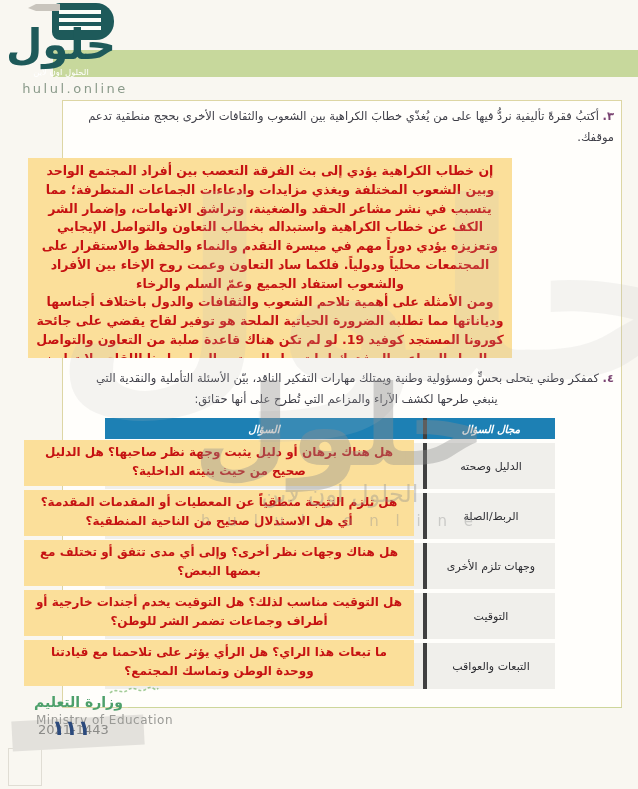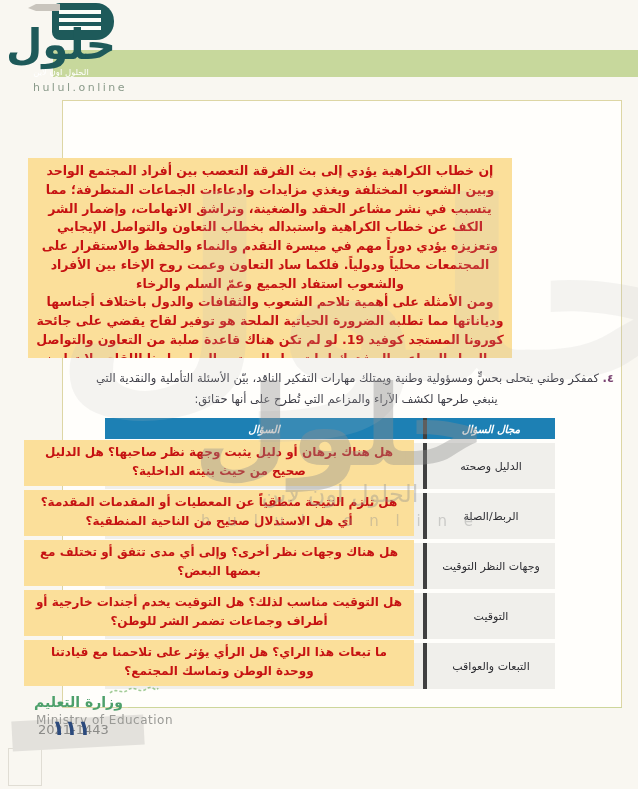--- a/index.html
+++ b/index.html
@@ -9,21 +9,21 @@
   
   .band{position:absolute;left:53px;right:0;top:50px;height:27px;background:#c7d89c;}
   .logo{position:absolute;left:0;top:0;width:130px;height:100px;}
   .book{position:absolute;left:52px;top:3px;width:62px;height:37px;background:#1e5a5a;border-radius:8px 18px 18px 8px;}
   .book i{display:block;position:absolute;left:7px;height:4px;background:#fdfdf8;}
   .book i.l1{top:7px;width:42px;}.book i.l2{top:15px;width:42px;}.book i.l3{top:23px;width:42px;}
   .pencil{position:absolute;left:-16px;top:1px;width:24px;height:7px;background:#c9c5bd;}
   .pencil:after{content:"";position:absolute;left:-8px;top:0;border-right:8px solid #c9c5bd;border-top:4px solid transparent;border-bottom:3px solid transparent;}
   .logo-word{position:absolute;left:4px;top:22px;width:114px;text-align:center;font-size:42px;font-weight:bold;color:#1e5a5a;line-height:1.1;}
   .logo-tag{position:absolute;left:4px;top:67px;width:114px;text-align:center;font-size:8.5px;color:#ffffff;}
-  .logo-domain{position:absolute;left:1px;top:81px;width:126px;text-align:right;font-size:11px;letter-spacing:2.5px;color:#8a9a8a;}
+  .logo-domain{position:absolute;left:12px;top:81px;width:126px;text-align:center;font-size:13px;letter-spacing:2.5px;color:#8a9a8a;}
 
   
   .content-box{position:absolute;left:62px;top:100px;width:560px;height:608px;border:1px solid #ddd6a4;background:#fffefb;}
 
   .q{position:absolute;left:78px;width:536px;direction:rtl;text-align:right;font-size:11.5px;line-height:1.8;color:#3e3e47;}
   .q .qnum{color:#7a4472;font-weight:bold;}
   .q3{top:106px;}
   .q4{top:368px;}
   .q4 .line2{text-align:center;}
 
@@ -74,20 +74,24 @@
         <i class="l2"></i>
         <i class="l3"></i>
     </div>
     <div class="logo-word">حلول</div>
     <div class="logo-tag">الحلول اون لاين</div>
     <div class="logo-domain">hulul.online</div>
   </div>
 
   <div class="content-box"></div>
 
+  <div class="q q3" dir="rtl">
+    <span class="qnum">٣.</span>
+    <span>أكتبُ فقرةً تأليفية نردُّ فيها على من يُغذّي خطابَ الكراهية بين الشعوب والثقافات الأخرى بحجج منطقية تدعم موقفك.</span>
+  </div>
 
   <div class="answer-block" dir="rtl">
     <p>إن خطاب الكراهية يؤدي إلى بث الفرقة التعصب بين أفراد المجتمع الواحد وبين الشعوب المختلفة ويغذي مزايدات وادعاءات الجماعات المتطرفة؛ مما يتسبب في نشر مشاعر الحقد والضغينة، وتراشق الاتهامات، وإضمار الشر</p>
     <p>الكف عن خطاب الكراهية واستبداله بخطاب التعاون والتواصل الإيجابي وتعزيزه يؤدي دوراً مهم في ميسرة التقدم والنماء والحفظ والاستقرار على المجتمعات محلياً ودولياً. فلكما ساد التعاون وعمت روح الإخاء بين الأفراد والشعوب استفاد الجميع وعمّ السلم والرخاء</p>
     <p>ومن الأمثلة على أهمية تلاحم الشعوب والثقافات والدول باختلاف أجناسها ودياناتها مما تطلبه الضرورة الحياتية الملحة هو توفير لقاح يقضي على جائحة كورونا المستجد كوفيد 19. لو لم تكن هناك قاعدة صلبة من التعاون والتواصل والعمل الجماعي المشترك لما توصل المجتمع الدولي لهذا اللقاح ولا تعاون الجميع على توفير اللقاحات للمجتمعات والدول الأكثر فقراً</p>
   </div>
 
   <div class="q q4" dir="rtl">
     <div class="line1">
       <span class="qnum">٤.</span>
@@ -103,21 +107,21 @@
     </div>
     <div class="trow tbody">
       <div class="cell cell-domain">الدليل وصحته</div>
       <div class="cell cell-question"></div>
     </div>
     <div class="trow tbody">
       <div class="cell cell-domain">الربط/الصلة</div>
       <div class="cell cell-question"></div>
     </div>
     <div class="trow tbody">
-      <div class="cell cell-domain">وجهات النظر التوقيت</div>
+      <div class="cell cell-domain">وجهات تلزم الأخرى</div>
       <div class="cell cell-question"></div>
     </div>
     <div class="trow tbody">
       <div class="cell cell-domain">التوقيت</div>
       <div class="cell cell-question"></div>
     </div>
     <div class="trow tbody">
       <div class="cell cell-domain">التبعات والعواقب</div>
       <div class="cell cell-question"></div>
     </div>

